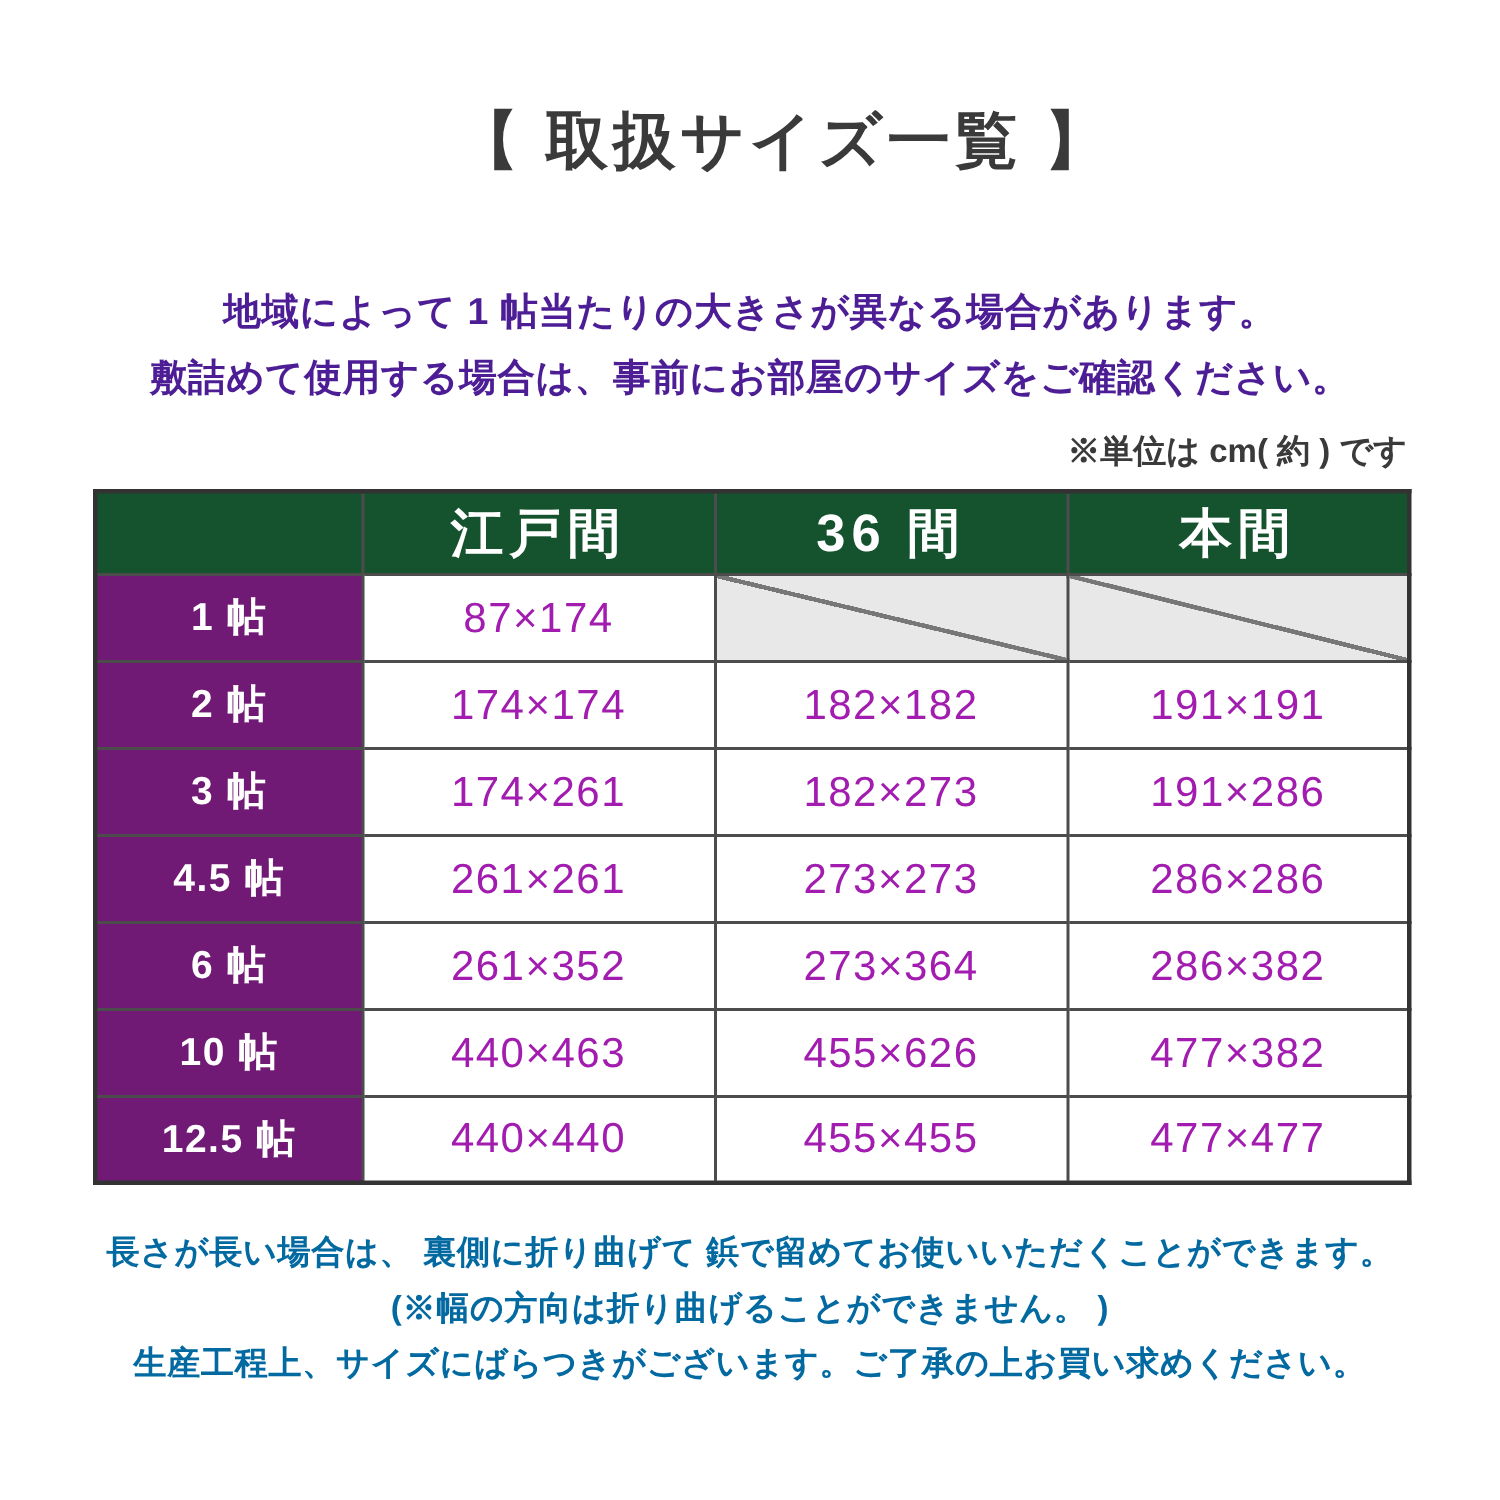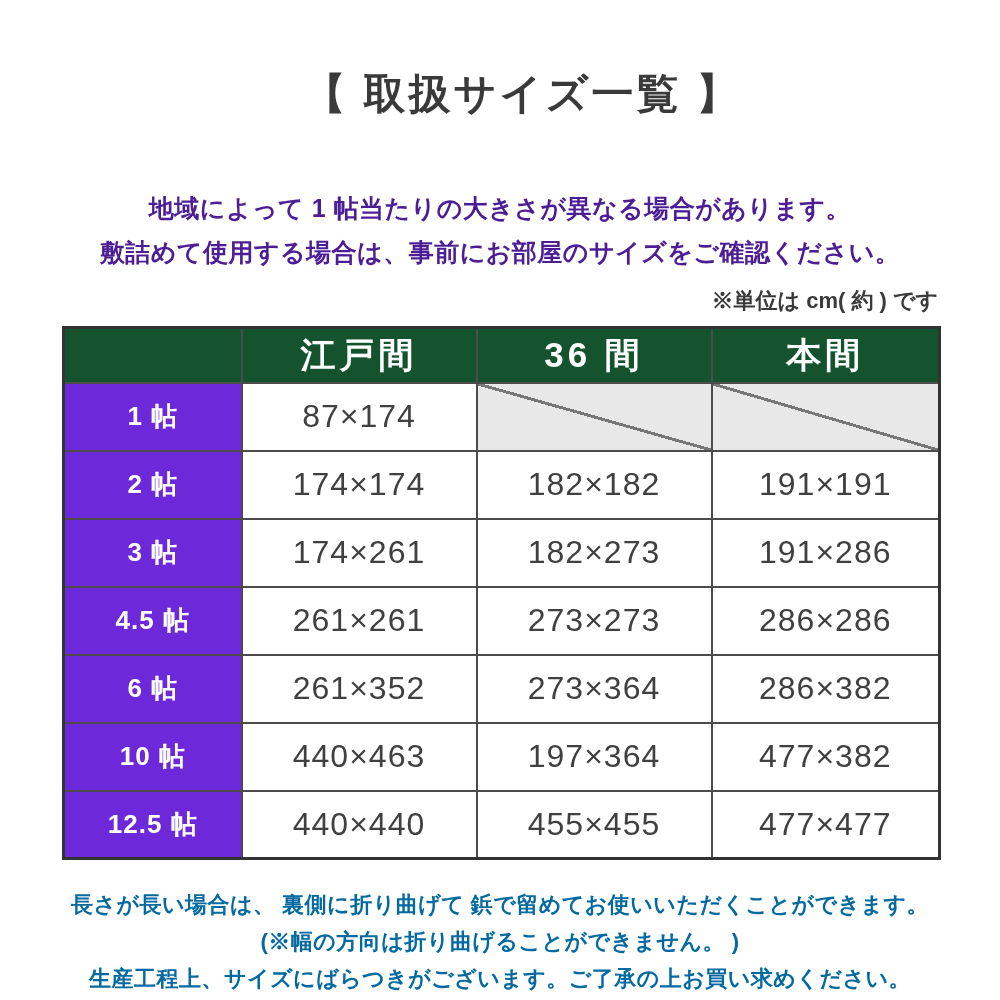--- a/index.html
+++ b/index.html
@@ -67,32 +67,32 @@
   .size-table thead th {
     height: 55px;
     background: #14532d;
     color: #ffffff;
     font-size: 35px;
     font-weight: bold;
     letter-spacing: 4px;
   }
 
   .size-table td.row-label {
-    height: 68px;
-    background: #6d28d9;
+    height: 58px;
+    background: #701a75;
     color: #ffffff;
     font-size: 26px;
     font-weight: bold;
     letter-spacing: 1px;
   }
 
   .size-table td.value {
     background: #ffffff;
-    color: #404040;
-    font-size: 32px;
+    color: #a21caf;
+    font-size: 28px;
     font-weight: 500;
     letter-spacing: 1px;
   }
 
   .size-table td.slash {
     background-color: #e8e8e8;
     background-image: linear-gradient(
       to top right,
       rgba(0,0,0,0) calc(50% - 1.5px),
       #777777 calc(50% - 1.5px),
@@ -167,21 +167,21 @@
       </tr>
       <tr>
         <td class="row-label">6 帖</td>
         <td class="value">261×352</td>
         <td class="value">273×364</td>
         <td class="value">286×382</td>
       </tr>
       <tr>
         <td class="row-label">10 帖</td>
         <td class="value">440×463</td>
-        <td class="value">197×364</td>
+        <td class="value">455×626</td>
         <td class="value">477×382</td>
       </tr>
       <tr>
         <td class="row-label">12.5 帖</td>
         <td class="value">440×440</td>
         <td class="value">455×455</td>
         <td class="value">477×477</td>
       </tr>
     </tbody>
   </table>

